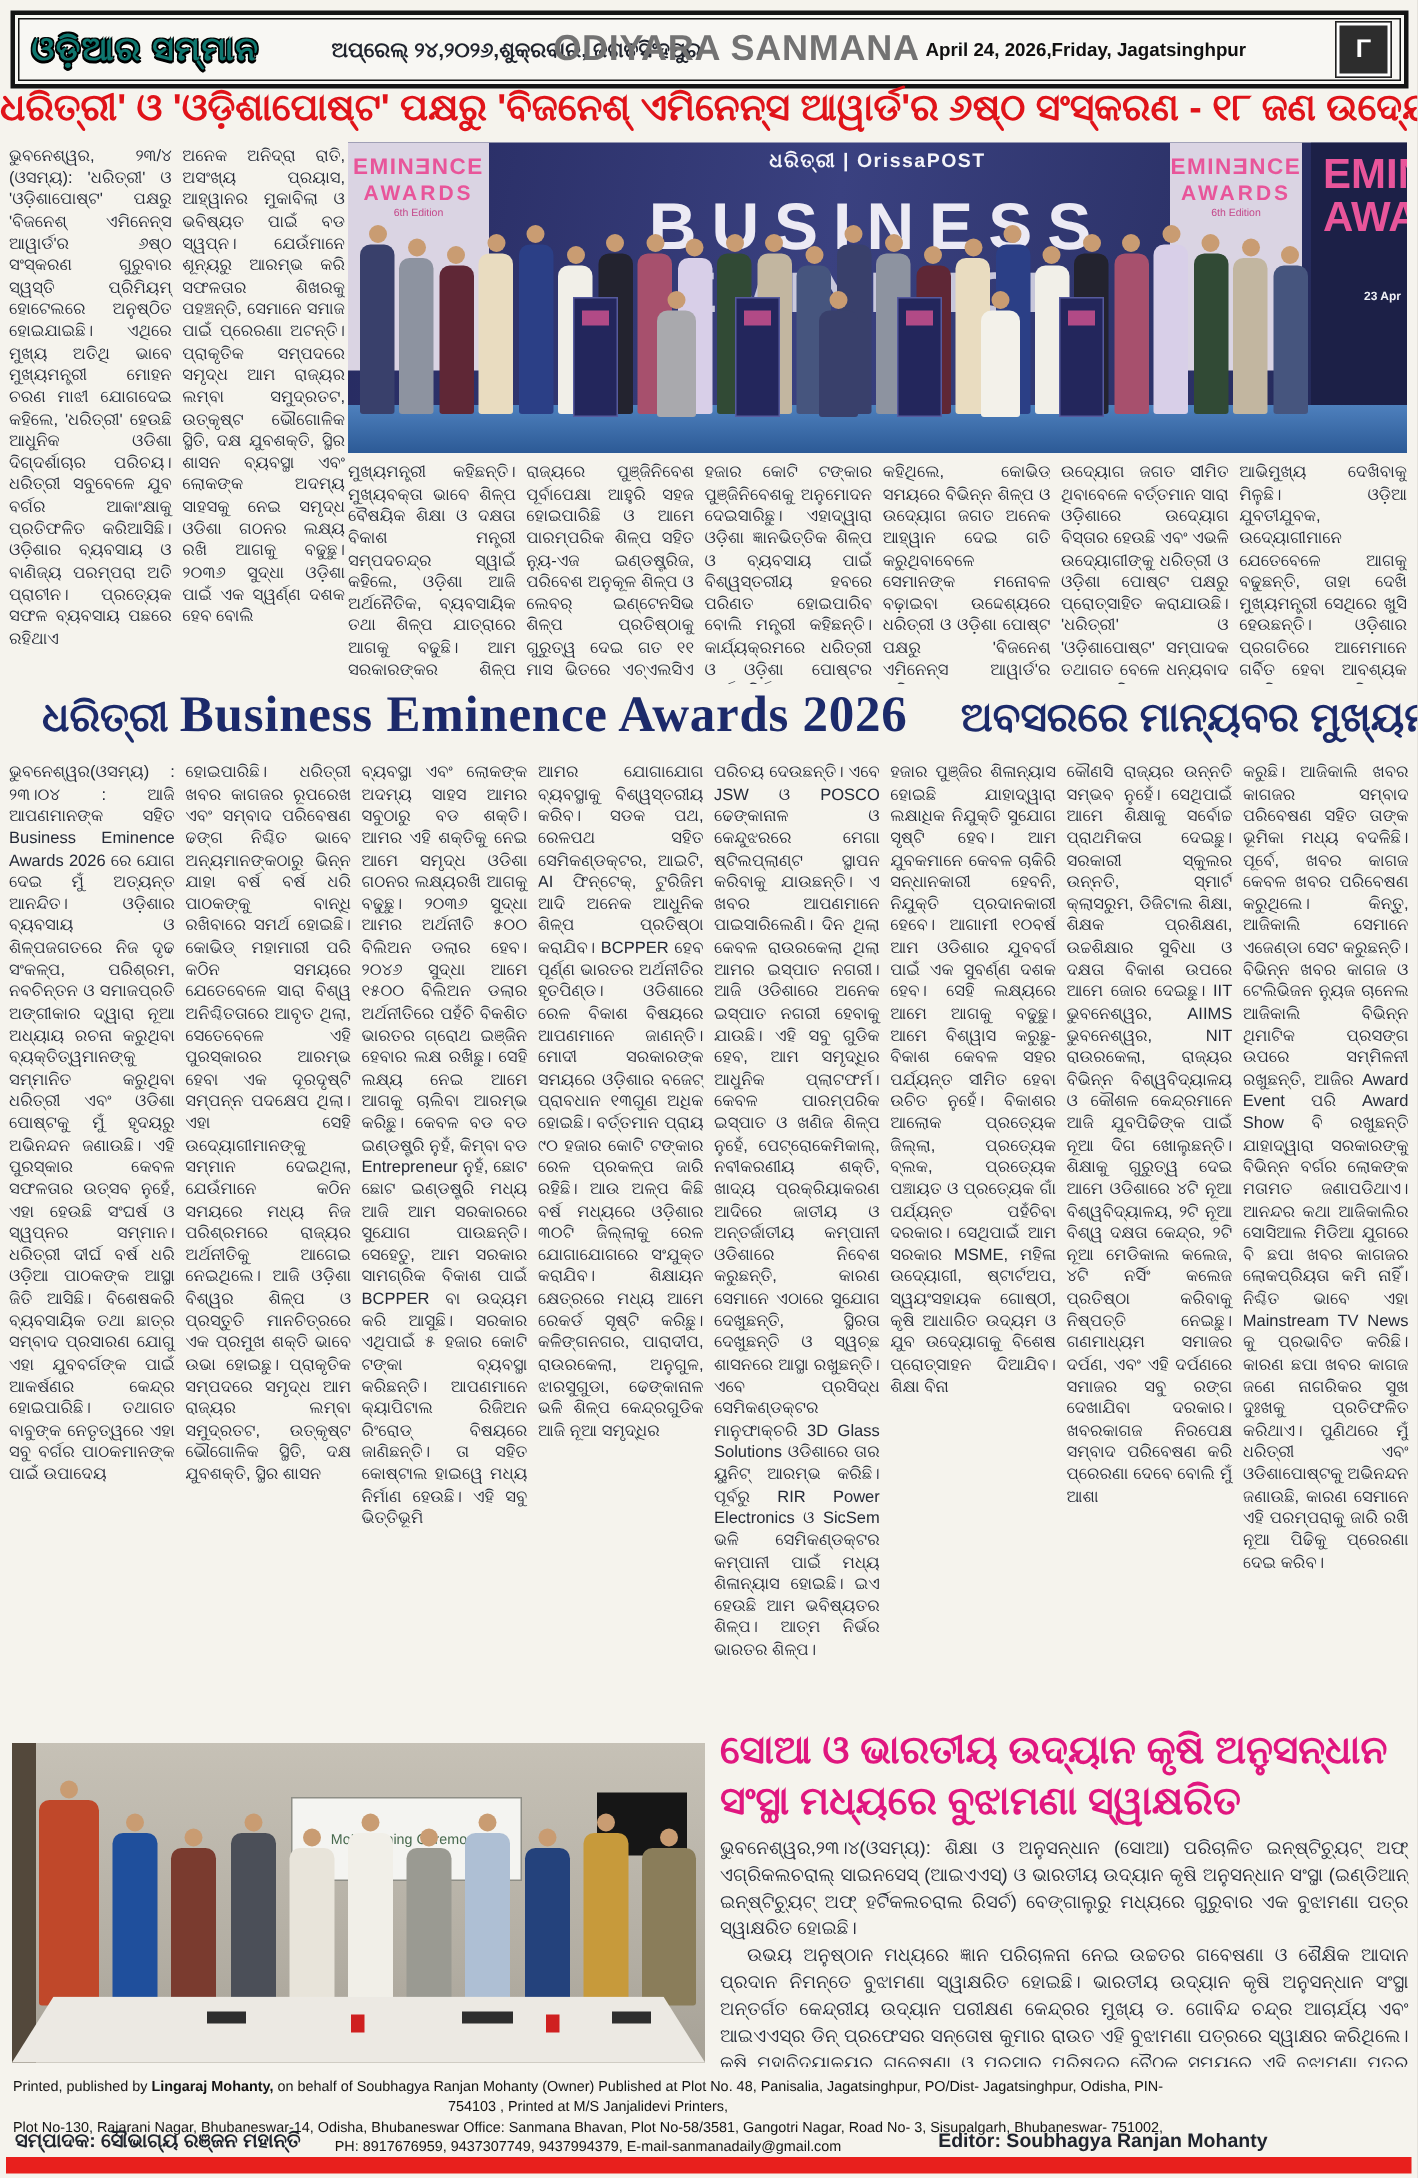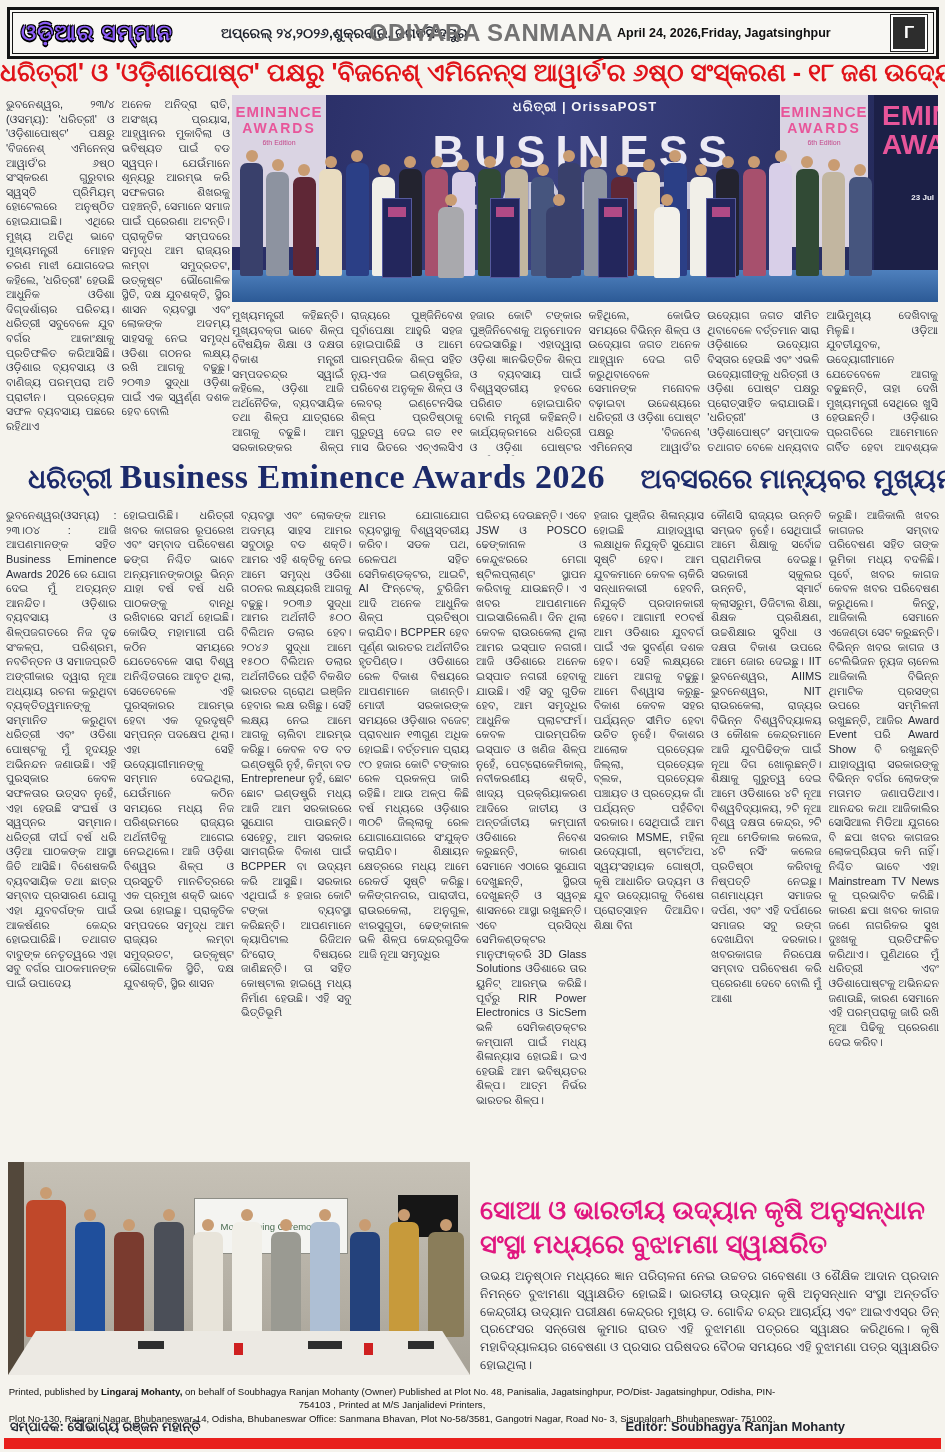--- a/index.html
+++ b/index.html
@@ -1,21 +1,21 @@
 <!DOCTYPE html>
 <html><head>
 <meta charset="utf-8">
 <style>
   html,body{margin:0;padding:0;background:#d8d5cd;}
   .page{position:relative;width:945px;height:1452px;background:#f5f3ed;overflow:hidden;
         font-family:"Liberation Sans","DejaVu Sans",sans-serif;color:#20242e;}
   
   .hdr{position:absolute;left:7px;top:7px;width:926px;height:46px;border:3px solid #141414;background:#f8f7f3;}
   .hdr-in{position:absolute;inset:2px;border:1px solid #141414;display:flex;align-items:center;padding:0 8px;box-sizing:border-box;}
-  .logo{font-size:22px;font-weight:800;letter-spacing:1px;color:#8b5cf6;white-space:nowrap;
+  .logo{font-size:22px;font-weight:800;letter-spacing:1px;color:#0f766e;white-space:nowrap;
         text-shadow:-1px -1px 0 #000,1px -1px 0 #000,-1px 1px 0 #000,1px 1px 0 #000,0 2px 0 #000;}
   .od-date{margin-left:48px;font-size:14px;font-weight:700;white-space:nowrap;}
   .masthead{position:absolute;left:478px;transform:translateX(-50%);font-size:24px;font-weight:800;letter-spacing:.5px;white-space:nowrap;color:#737373;}
   .en-date{position:absolute;left:604px;font-size:12.5px;font-weight:700;white-space:nowrap;color:#101010;}
   .corner{position:absolute;right:6px;top:50%;transform:translateY(-50%);width:32px;height:32px;background:#2d2d2d;
           color:#fff;font-size:17px;font-weight:700;display:flex;align-items:center;justify-content:center;border:2px solid #fff;outline:1px solid #222;}
   
   .h1{position:absolute;left:0;top:58px;width:945px;text-align:center;font-size:25px;font-weight:800;color:#e01319;white-space:nowrap;}
   .h2{position:absolute;left:0;top:458px;width:945px;text-align:center;color:#1c2a6a;white-space:nowrap;}
   .h2 .od{font-size:27px;font-weight:800;margin-left:28px;}
@@ -81,21 +81,21 @@
   .p2crowd .person:nth-child(9)::after{background:#24427c}
   .p2crowd .person:nth-child(10)::after{background:#c79a3b}
   .p2crowd .person:nth-child(11)::after{background:#8a7d5a;}
   .p2crowd .person:nth-child(11){height:140px;width:36px}
   .p2crowd .person:nth-child(2n+3){height:118px}
   .p2-table{position:absolute;left:0;bottom:0;width:100%;height:44px;background:#ece9e3;
             clip-path:polygon(6% 0,94% 0,100% 100%,0 100%);}
   .p2-item{position:absolute;bottom:26px;width:26px;height:8px;background:#2e2e2e;}
   .p2-red{position:absolute;bottom:20px;width:9px;height:12px;background:#cf2020;}
   
-  .a3{position:absolute;left:480px;top:1150px;width:459px;height:228px;overflow:hidden;margin-top:44px;}
+  .a3{position:absolute;left:480px;top:1150px;width:459px;height:228px;overflow:hidden;}
   .h3{font-size:26px;line-height:1.3;font-weight:800;color:#e0167f;}
   .a3 .body{margin-top:6px;font-size:12.3px;line-height:1.46;text-align:justify;color:#242a38;}
   .a3 .body p{margin:0;}
   .a3 .body p+p{text-indent:18px;}
   
   .imprint{position:absolute;left:0;top:1385px;width:784px;text-align:center;font-size:9.6px;line-height:1.4;color:#141414;}
   .editors{position:absolute;left:0;top:1419px;width:855px;height:18px;}
   .ed-od{position:absolute;left:10px;font-size:13px;font-weight:800;}
   .ed-en{position:absolute;right:10px;font-size:13px;font-weight:800;}
   .redbar{position:absolute;left:4px;top:1438px;width:937px;height:11px;background:#e8201d;}
@@ -134,21 +134,21 @@
     </div>
     <div class="p1-panel" style="left:548px;width:88px;">
       <div class="pl1">EMINƎNCE</div>
       <div class="pl2">AWARDS</div>
       <div class="pl3">6th Edition</div>
     </div>
     <div class="p1-edge">
       <div>EMINƎ</div>
       <div>AWA</div>
     </div>
-    <span class="p1-date">23 Jul</span>
+    <span class="p1-date">23 Apr</span>
     <div class="p1-floor"></div>
     <div class="crowd">
       <span class="person"></span>
     <span class="person"></span>
         <span class="person"></span>
         <span class="person"></span>
         <span class="person"></span>
         <span class="person"></span>
         <span class="person"></span>
         <span class="person"></span>
@@ -233,28 +233,30 @@
     <div class="p2-item" style="left:130px;"></div>
     <div class="p2-item" style="left:300px;width:34px;"></div>
     <div class="p2-item" style="left:400px;"></div>
     <div class="p2-red" style="left:226px;"></div>
     <div class="p2-red" style="left:356px;"></div>
   </div>
 
   <div class="a3">
     <div class="h3">ସୋଆ ଓ ଭାରତୀୟ ଉଦ୍ୟାନ କୃଷି ଅନୁସନ୍ଧାନ ସଂସ୍ଥା ମଧ୍ୟରେ ବୁଝାମଣା ସ୍ୱାକ୍ଷରିତ</div>
     <div class="body">
+      <p>ଭୁବନେଶ୍ୱର,୨୩।୪(ଓସମ୍ୟ): ଶିକ୍ଷା ଓ ଅନୁସନ୍ଧାନ (ସୋଆ) ପରିଚାଳିତ ଇନ୍‌ଷ୍ଟିଚ୍ୟୁଟ୍ ଅଫ୍ ଏଗ୍ରିକଲଚରାଲ୍ ସାଇନସେସ୍ (ଆଇଏଏସ୍) ଓ ଭାରତୀୟ ଉଦ୍ୟାନ କୃଷି ଅନୁସନ୍ଧାନ ସଂସ୍ଥା (ଇଣ୍ଡିଆନ୍ ଇନ୍‌ଷ୍ଟିଚ୍ୟୁଟ୍ ଅଫ୍ ହର୍ଟିକଲଚରାଲ ରିସର୍ଚ) ବେଙ୍ଗାଲୁରୁ ମଧ୍ୟରେ ଗୁରୁବାର ଏକ ବୁଝାମଣା ପତ୍ର ସ୍ୱାକ୍ଷରିତ ହୋଇଛି।</p>
       <p>ଉଭୟ ଅନୁଷ୍ଠାନ ମଧ୍ୟରେ ଜ୍ଞାନ ପରିଚାଳନା ନେଇ ଉଚ୍ଚତର ଗବେଷଣା ଓ ଶୈକ୍ଷିକ ଆଦାନ ପ୍ରଦାନ ନିମନ୍ତେ ବୁଝାମଣା ସ୍ୱାକ୍ଷରିତ ହୋଇଛି। ଭାରତୀୟ ଉଦ୍ୟାନ କୃଷି ଅନୁସନ୍ଧାନ ସଂସ୍ଥା ଅନ୍ତର୍ଗତ କେନ୍ଦ୍ରୀୟ ଉଦ୍ୟାନ ପରୀକ୍ଷଣ କେନ୍ଦ୍ରର ମୁଖ୍ୟ ଡ. ଗୋବିନ୍ଦ ଚନ୍ଦ୍ର ଆଚାର୍ଯ୍ୟ ଏବଂ ଆଇଏଏସ୍‌ର ଡିନ୍ ପ୍ରଫେସର ସନ୍ତୋଷ କୁମାର ରାଉତ ଏହି ବୁଝାମଣା ପତ୍ରରେ ସ୍ୱାକ୍ଷର କରିଥିଲେ। କୃଷି ମହାବିଦ୍ୟାଳୟର ଗବେଷଣା ଓ ପ୍ରସାର ପରିଷଦର ବୈଠକ ସମୟରେ ଏହି ବୁଝାମଣା ପତ୍ର ସ୍ୱାକ୍ଷରିତ ହୋଇଥିଲା।</p>
 
     </div>
   </div>
 
   <div class="imprint">
     <div><span>Printed, published by </span><strong>Lingaraj Mohanty,</strong><span> on behalf of Soubhagya Ranjan Mohanty (Owner) Published at Plot No. 48, Panisalia, Jagatsinghpur, PO/Dist- Jagatsinghpur, Odisha, PIN- 754103 , Printed at M/S Janjalidevi Printers,</span></div>
     <div>Plot No-130, Rajarani Nagar, Bhubaneswar-14, Odisha, Bhubaneswar Office: Sanmana Bhavan, Plot No-58/3581, Gangotri Nagar, Road No- 3, Sisupalgarh, Bhubaneswar- 751002,</div>
+    <div>PH:  8917676959, 9437307749,      9437994379,  E-mail-sanmanadaily@gmail.com</div>
   </div>
   <div class="editors">
     <span class="ed-od">ସମ୍ପାଦକ: ସୌଭାଗ୍ୟ ରଞ୍ଜନ ମହାନ୍ତି</span>
     <span class="ed-en">Editor: Soubhagya Ranjan Mohanty</span>
   </div>
   <div class="redbar"></div>
 
 </div>
 
 </body></html>

